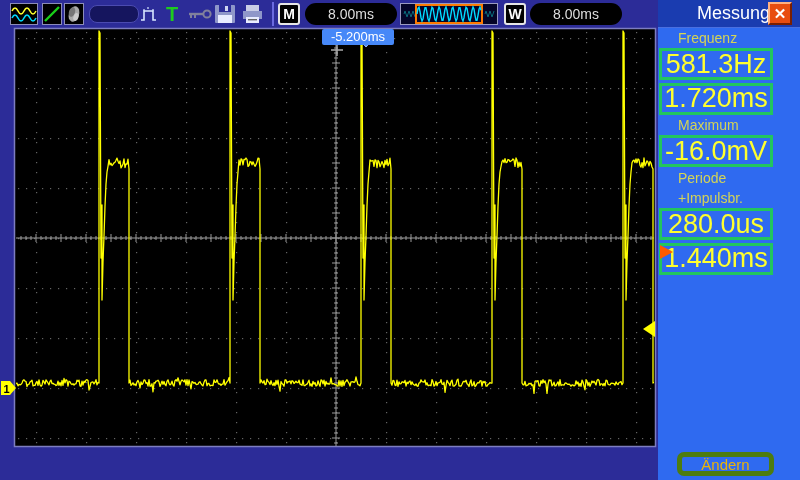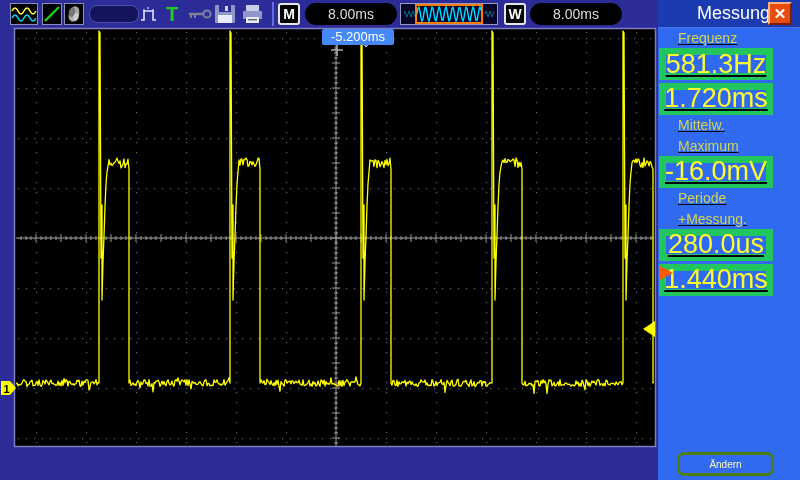--- a/index.html
+++ b/index.html
@@ -20,31 +20,31 @@
   .preview{background:#050528;border:1px solid #9a9ac0;box-sizing:border-box;}
   
   #panel{left:658px;top:0;width:142px;height:480px;background:var(--panel-bg,#2f6af0);}
   #panel-header{left:0;top:0;width:142px;height:28px;background:var(--panel-hdr,#1a3cb0);
                 border-bottom:1px solid #4a6fe0;box-sizing:border-box;}
   #panel-title{color:#fff;font-size:18px;line-height:27px;text-align:right;width:112px;}
   #close-btn{right:8px;top:2px;width:24px;height:23px;background:var(--close-red,#e84d10);
              border-top:2px solid #ffb080;border-left:2px solid #ffb080;
              border-right:2px solid #7a1f00;border-bottom:2px solid #7a1f00;
              color:#fff;font-weight:bold;font-size:15px;display:flex;align-items:center;justify-content:center;box-sizing:border-box;}
-  #items{left:0;top:30px;width:116px;text-decoration:underline;}
+  #items{left:0;top:30px;width:116px;}
   .mi{position:relative;margin-bottom:2.6px;}
   .mi-label{height:18px;line-height:17px;padding-left:20px;font-size:14px;color:var(--lab-yellow,#d4d455);}
-  .mi-box{height:32px;margin:0 1px;border:7px solid #22c55e;box-sizing:border-box;
+  .mi-box{height:32px;margin:0 1px;border:3px solid #22c55e;box-sizing:border-box;
           display:flex;align-items:center;justify-content:center;
           font-size:27px;color:var(--val-yellow,#ffff2e);}
   .sel-arrow{position:absolute;left:2px;top:2px;width:0;height:0;
              border-left:13px solid var(--accent-orange,#ff5a00);
              border-top:7px solid transparent;border-bottom:7px solid transparent;}
-  #aendern{left:677px;top:452px;width:97px;height:24px;border:3px solid #4d7c0f;border-radius:7px;
-           color:#fef9c3;font-size:10px;display:flex;align-items:center;justify-content:center;box-sizing:border-box;}
+  #aendern{left:677px;top:452px;width:97px;height:24px;border:5px solid #4d7c0f;border-radius:7px;
+           color:#eab308;font-size:15px;display:flex;align-items:center;justify-content:center;box-sizing:border-box;}
   
   #trig-label{left:322px;top:29px;width:72px;height:16px;background:var(--marker-blue,#4688f8);
               border-radius:2px;color:#fff;font-size:13px;line-height:16px;text-align:center;z-index:3;}
 </style>
 </head>
 <body>
 
 <div id="stage" style="--bar-bg: #2c2c98; --panel-bg: #2f6af0; --panel-hdr: #1a3cb0; --val-yellow: #ffff2e; --lab-yellow: #d4d455; --accent-orange: #ff5a00; --close-red: #e84d10; --marker-blue: #4688f8;">
 
   <div class="abs" style="left:0;top:0;width:658px;height:28px;">
@@ -1612,33 +1612,32 @@
     </div>
     <div id="items" class="abs">
       <div class="mi">
         <div class="mi-label">Frequenz</div>
         <div class="mi-box">581.3Hz</div>
       </div>
       <div class="mi">
         <div class="mi-box">1.720ms</div>
       </div>
       <div class="mi">
-        <div class="mi-label">Mittelw.</div>
       </div>
       <div class="mi">
       </div>
       <div class="mi">
         <div class="mi-label">Maximum</div>
         <div class="mi-box">-16.0mV</div>
       </div>
       <div class="mi">
         <div class="mi-label">Periode</div>
       </div>
       <div class="mi">
-        <div class="mi-label">+Messung.</div>
+        <div class="mi-label">+Impulsbr.</div>
         <div class="mi-box">280.0us</div>
       </div>
       <div class="mi">
         <span class="sel-arrow"></span>
         <div class="mi-box">1.440ms</div>
       </div>
     </div>
   </div>
   <div id="aendern" class="abs">Ändern</div>
 

